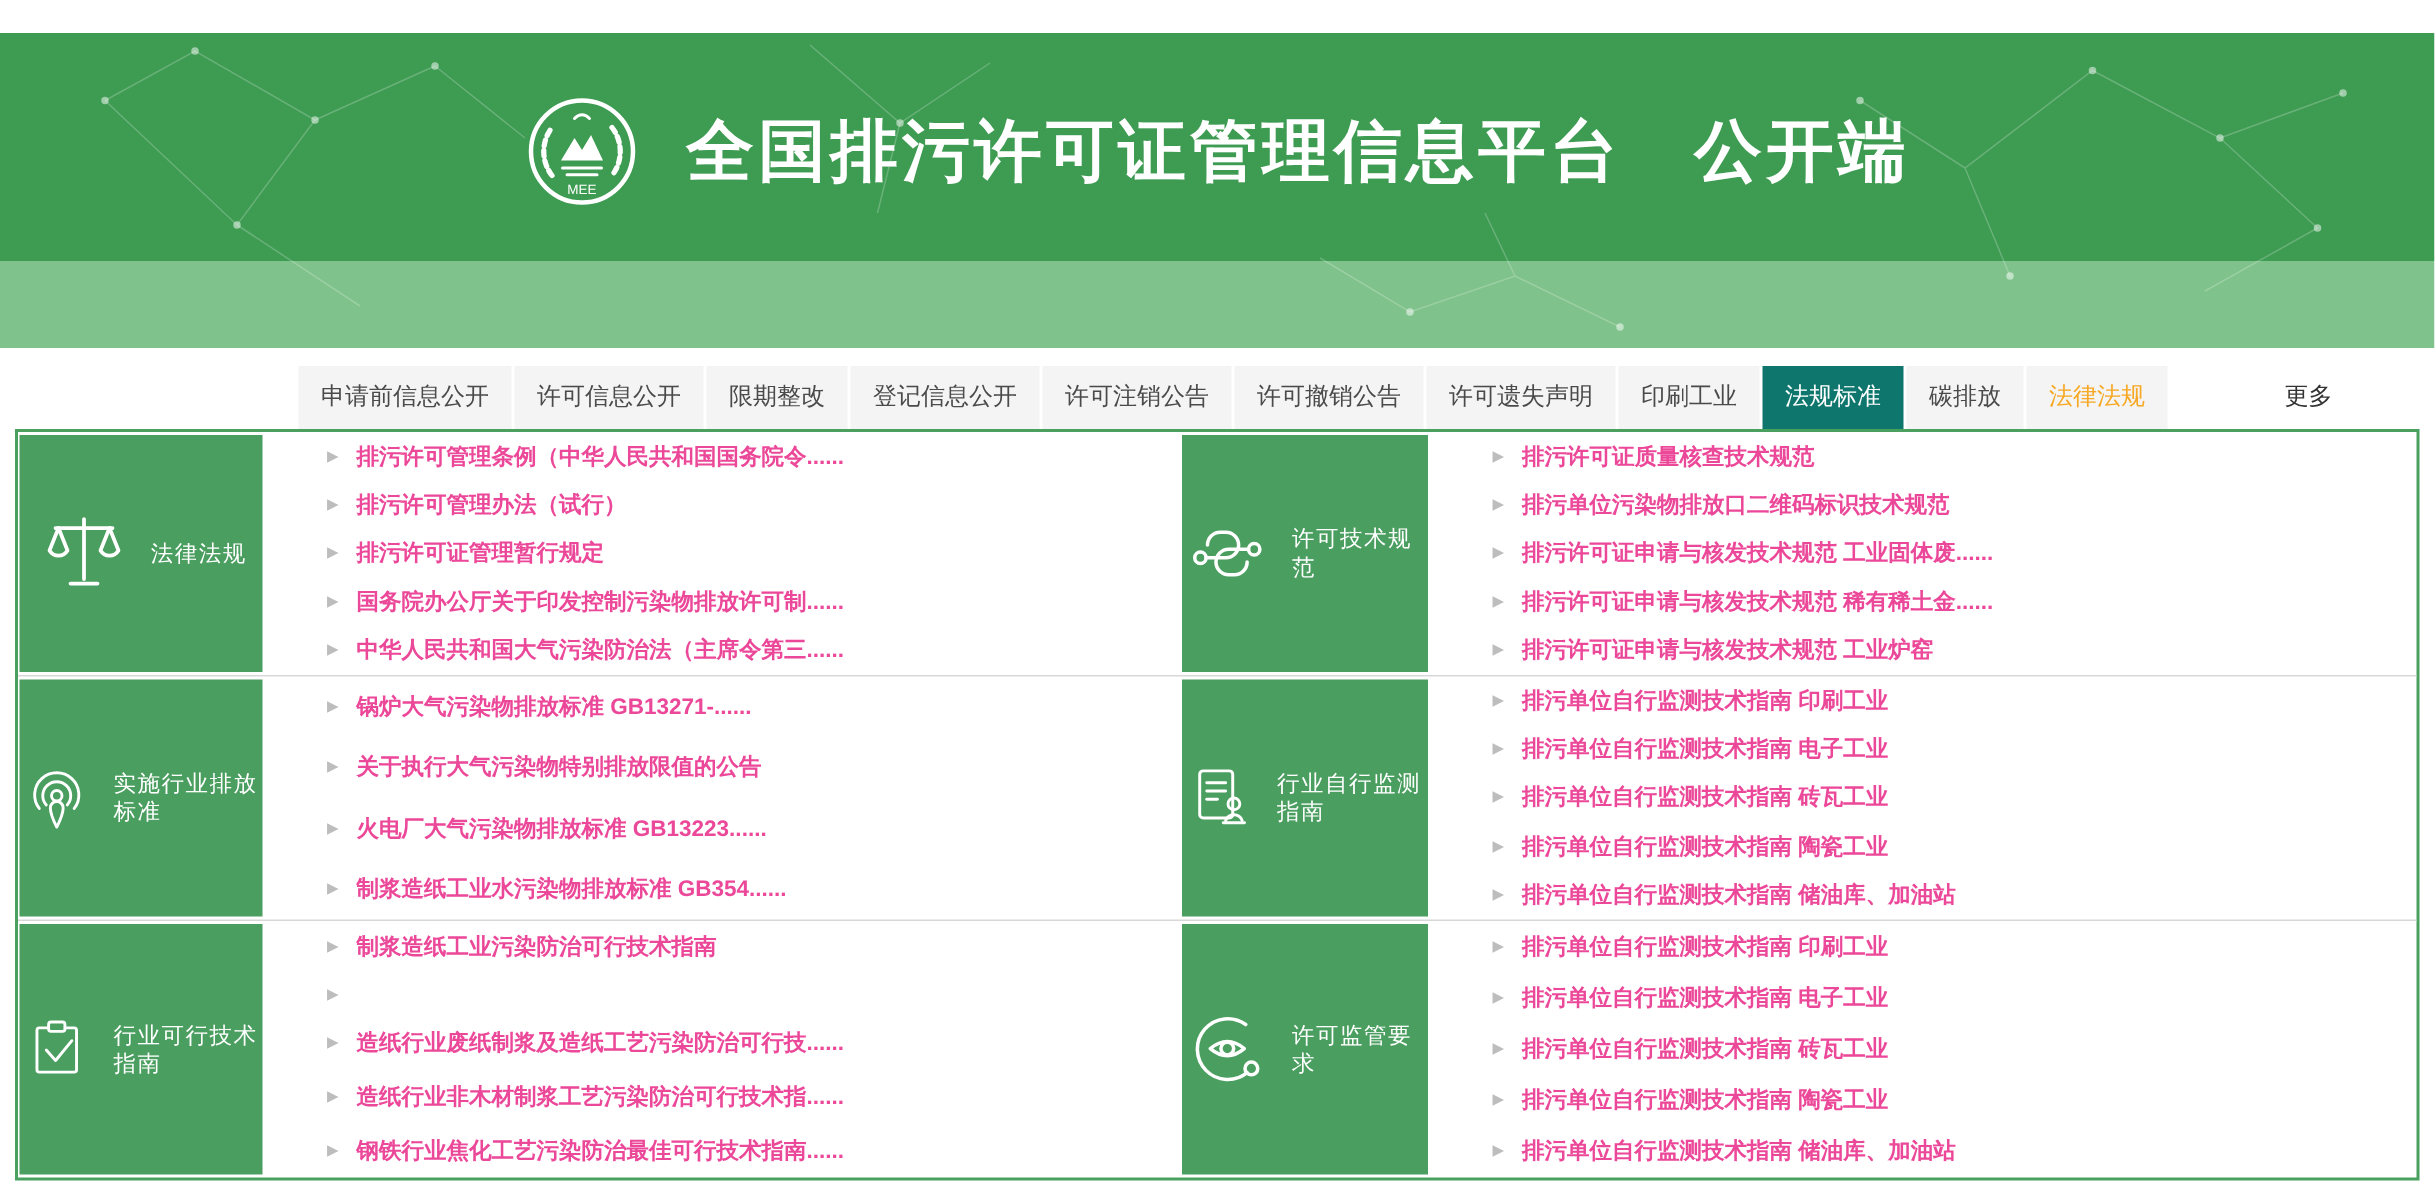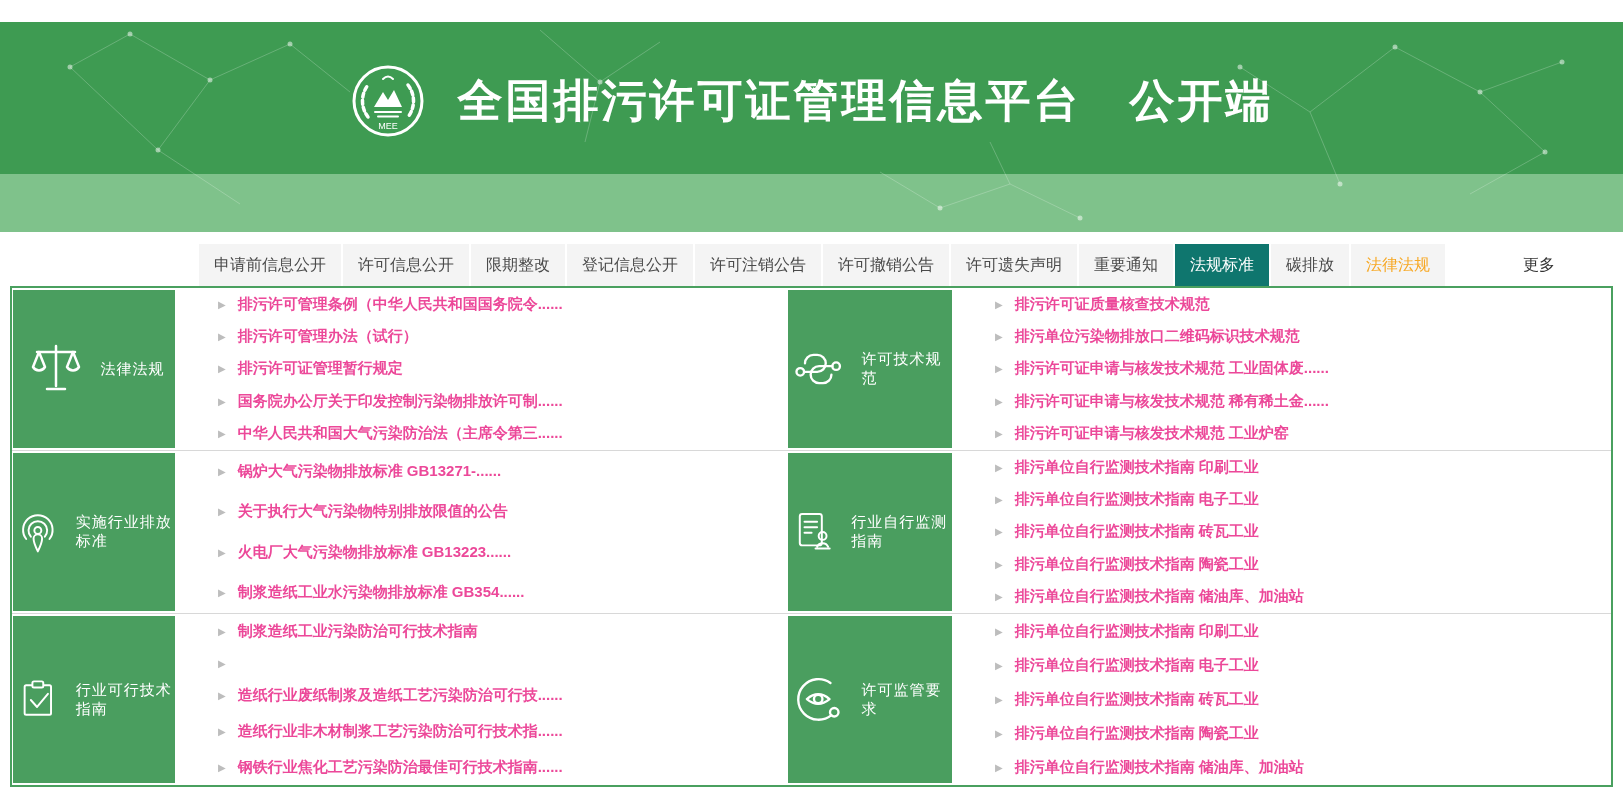--- a/index.html
+++ b/index.html
@@ -90,21 +90,21 @@
 
 <div class="tabbar">
   <ul class="tabs">
     <li>申请前信息公开</li>
     <li>许可信息公开</li>
     <li>限期整改</li>
     <li>登记信息公开</li>
     <li>许可注销公告</li>
     <li>许可撤销公告</li>
     <li>许可遗失声明</li>
-    <li>重要通知</li>
+    <li>印刷工业</li>
     <li class="active">法规标准</li>
     <li>碳排放</li>
     <li class="orange">法律法规</li>
   </ul>
   <span class="more-link">更多</span>
 </div>
 
 <div class="main-box">
 
   <div class="row">

